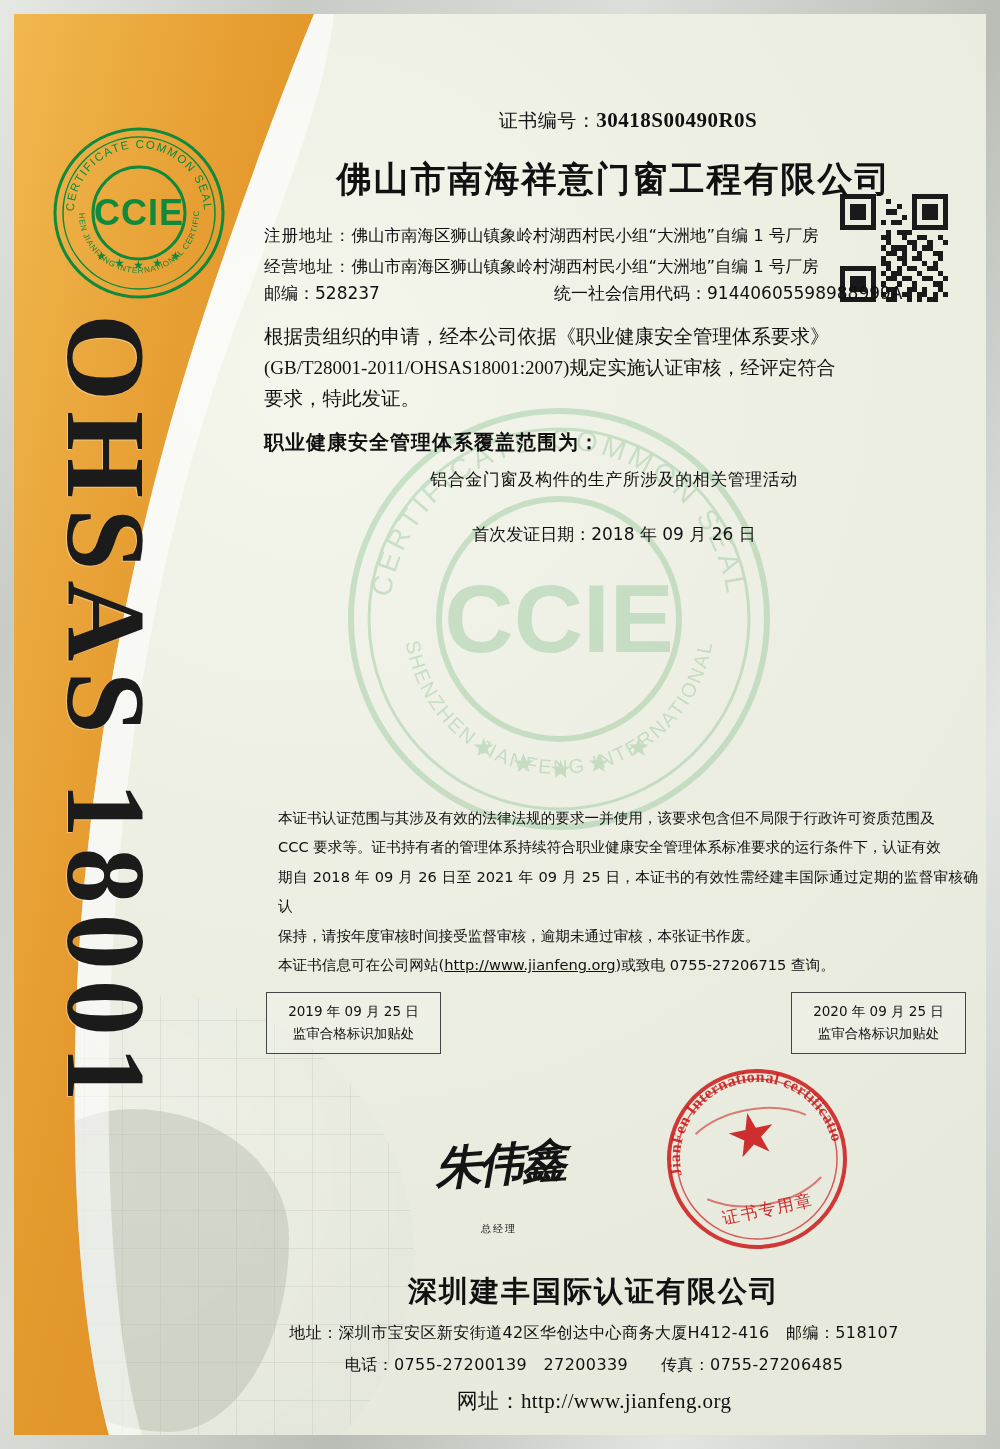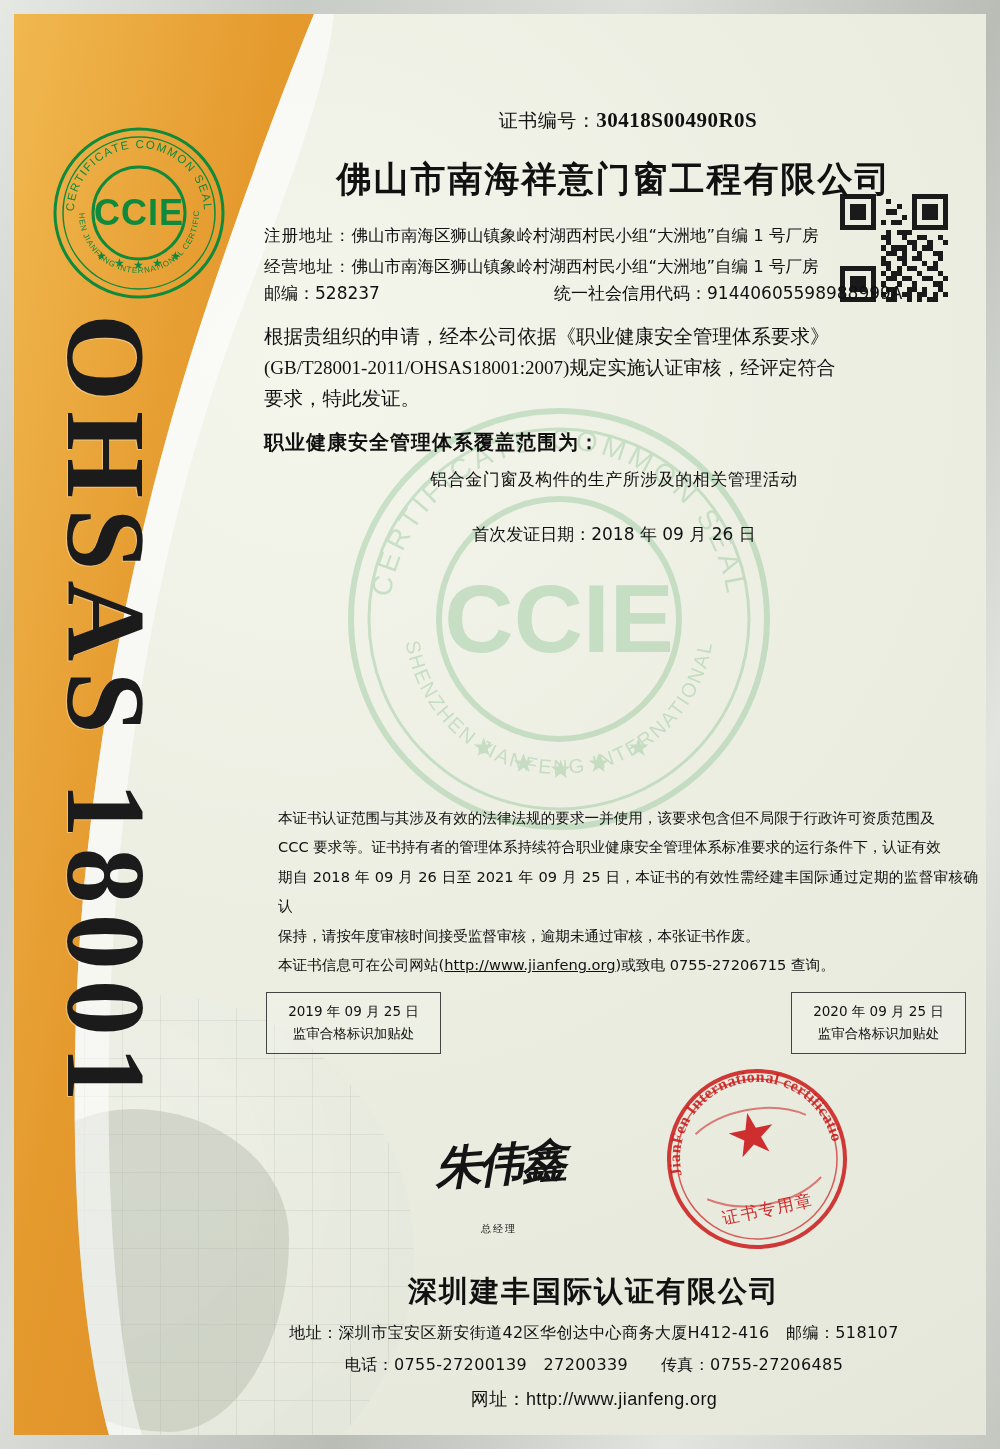--- a/index.html
+++ b/index.html
@@ -298,22 +298,22 @@
     letter-spacing: 2px;
   }
   .footer .line {
     margin-top: 11px;
     font-family: "DejaVu Sans", sans-serif;
     font-size: 16px;
     color: #111;
     letter-spacing: .4px;
   }
   .footer .line.mono {
-    font-family: Liberation Sans, sans-serif;
-    font-size: 18px;
+    font-family: Liberation Serif, serif;
+    font-size: 21px;
   }
 </style>
 </head>
 <body>
 
 <div id="cert">
   <div class="frame-outer"></div>
   <div class="paper">
 
     <div class="globe"></div>

